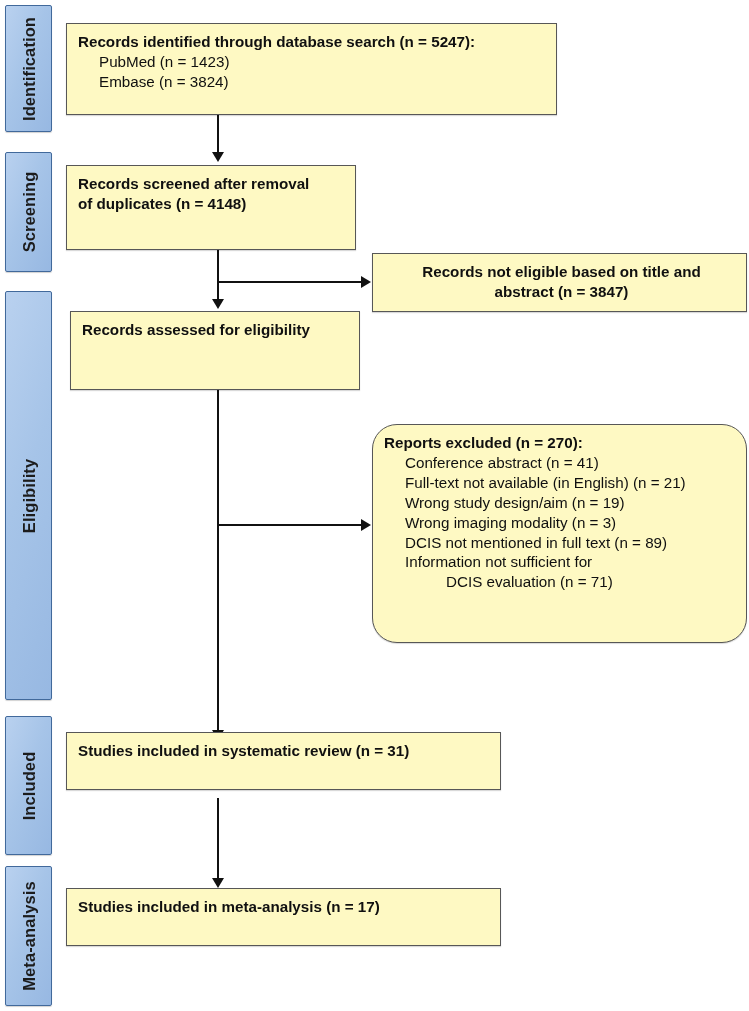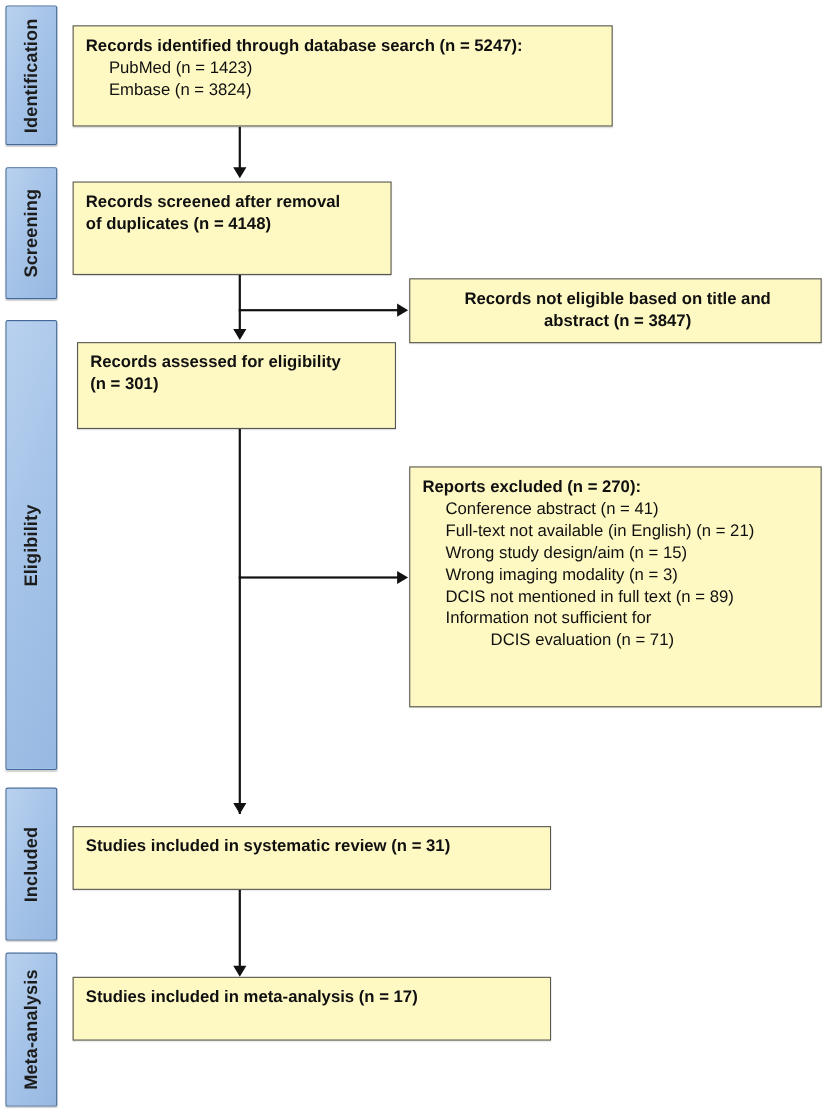--- a/index.html
+++ b/index.html
@@ -160,38 +160,37 @@
   <div class="flow-box" style="left:372px; top:253px; width:375px; height:59px;text-align:center;">
     <div class="box-text">
       <span class="ln bold">Records not eligible based on title and</span>
       <span class="ln bold">abstract (n = 3847)</span>
     </div>
   </div>
 
   <div class="flow-box" style="left:70px; top:311px; width:290px; height:79px;">
     <div class="box-text">
       <span class="ln bold">Records assessed for eligibility</span>
-      <span class="ln bold">(n = 301)</span>
-    </div>
-  </div>
-
-  <div class="flow-box" style="left:372px; top:424px; width:375px; height:219px;">
+    </div>
+  </div>
+
+  <div class="flow-box" style="left:372px; top:424px; width:375px; height:219px;border-radius:25px;">
     <div class="box-text">
       <span class="ln bold">Reports excluded (n = 270):</span>
       <span class="ln reg ind1">Conference abstract (n = 41)</span>
       <span class="ln reg ind1">Full-text not available (in English) (n = 21)</span>
-      <span class="ln reg ind1">Wrong study design/aim (n = 15)</span>
+      <span class="ln reg ind1">Wrong study design/aim (n = 19)</span>
       <span class="ln reg ind1">Wrong imaging modality (n = 3)</span>
       <span class="ln reg ind1">DCIS not mentioned in full text (n = 89)</span>
       <span class="ln reg ind1">Information not sufficient for</span>
       <span class="ln reg ind2">DCIS evaluation (n = 71)</span>
     </div>
   </div>
 
-  <div class="flow-box" style="left:66px; top:751px; width:435px; height:58px;">
+  <div class="flow-box" style="left:66px; top:732px; width:435px; height:58px;">
     <div class="box-text">
       <span class="ln bold">Studies included in systematic review (n = 31)</span>
     </div>
   </div>
 
   <div class="flow-box" style="left:66px; top:888px; width:435px; height:58px;">
     <div class="box-text">
       <span class="ln bold">Studies included in meta-analysis (n = 17)</span>
     </div>
   </div>

